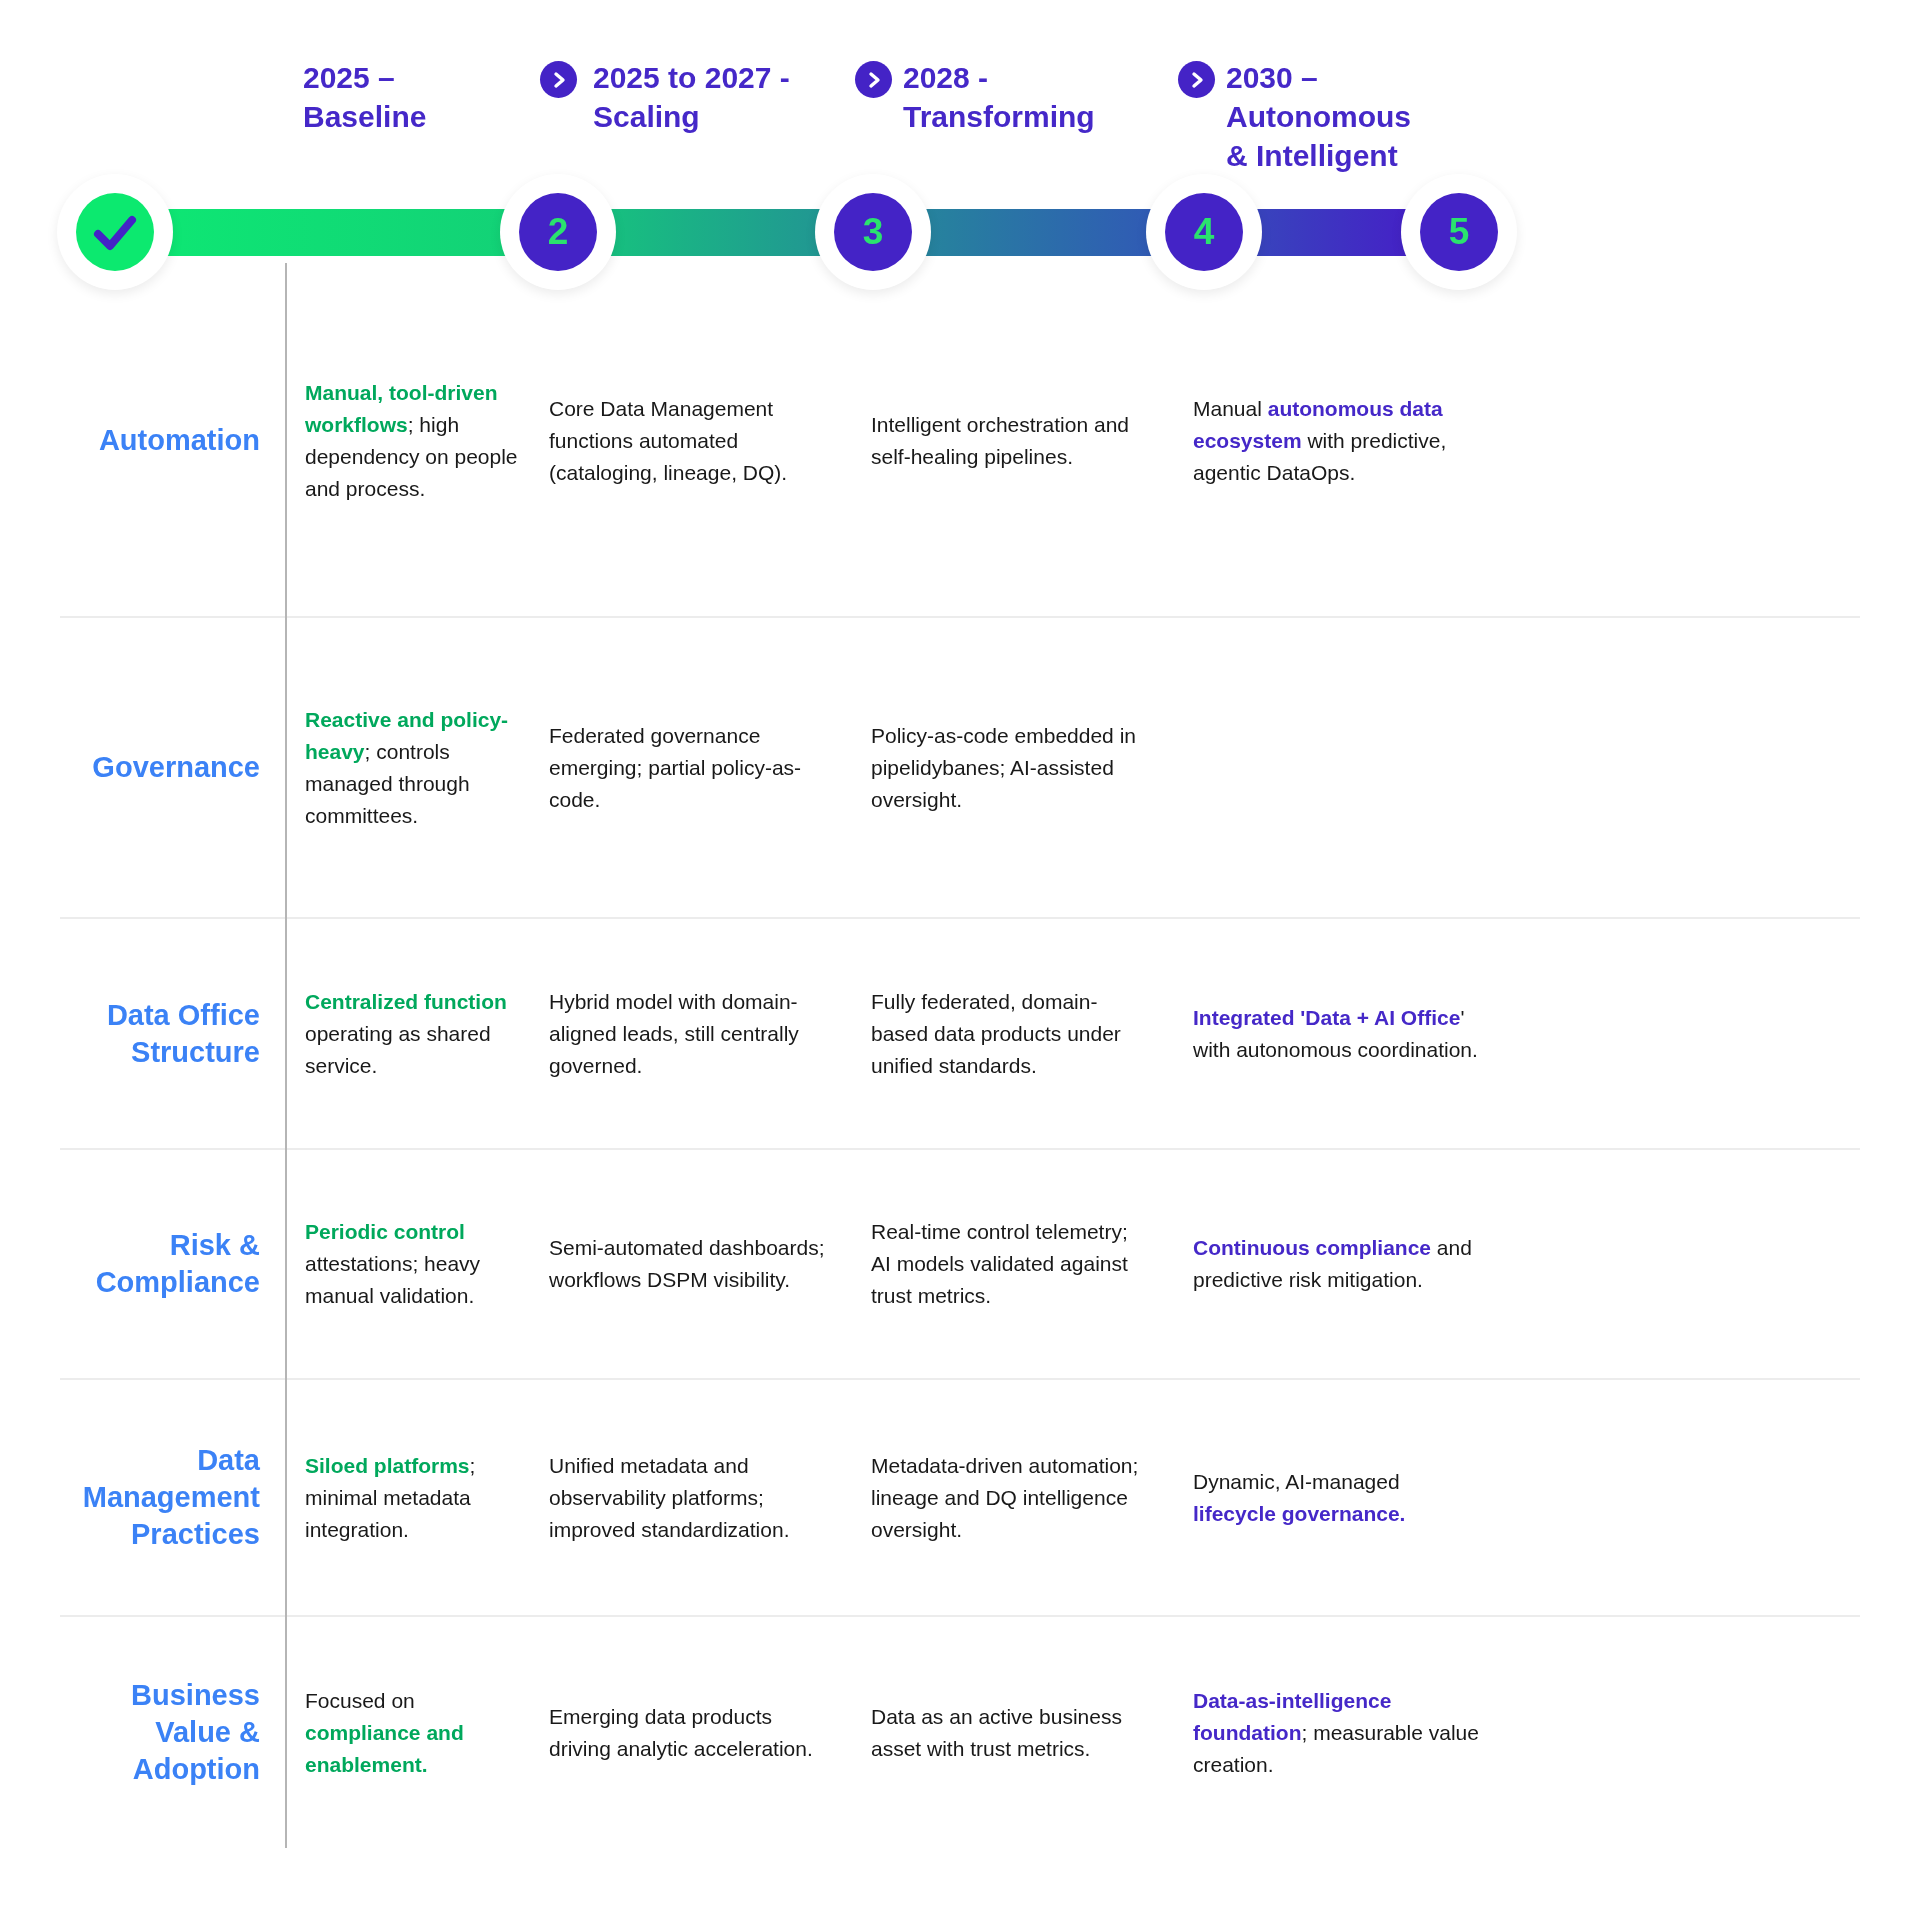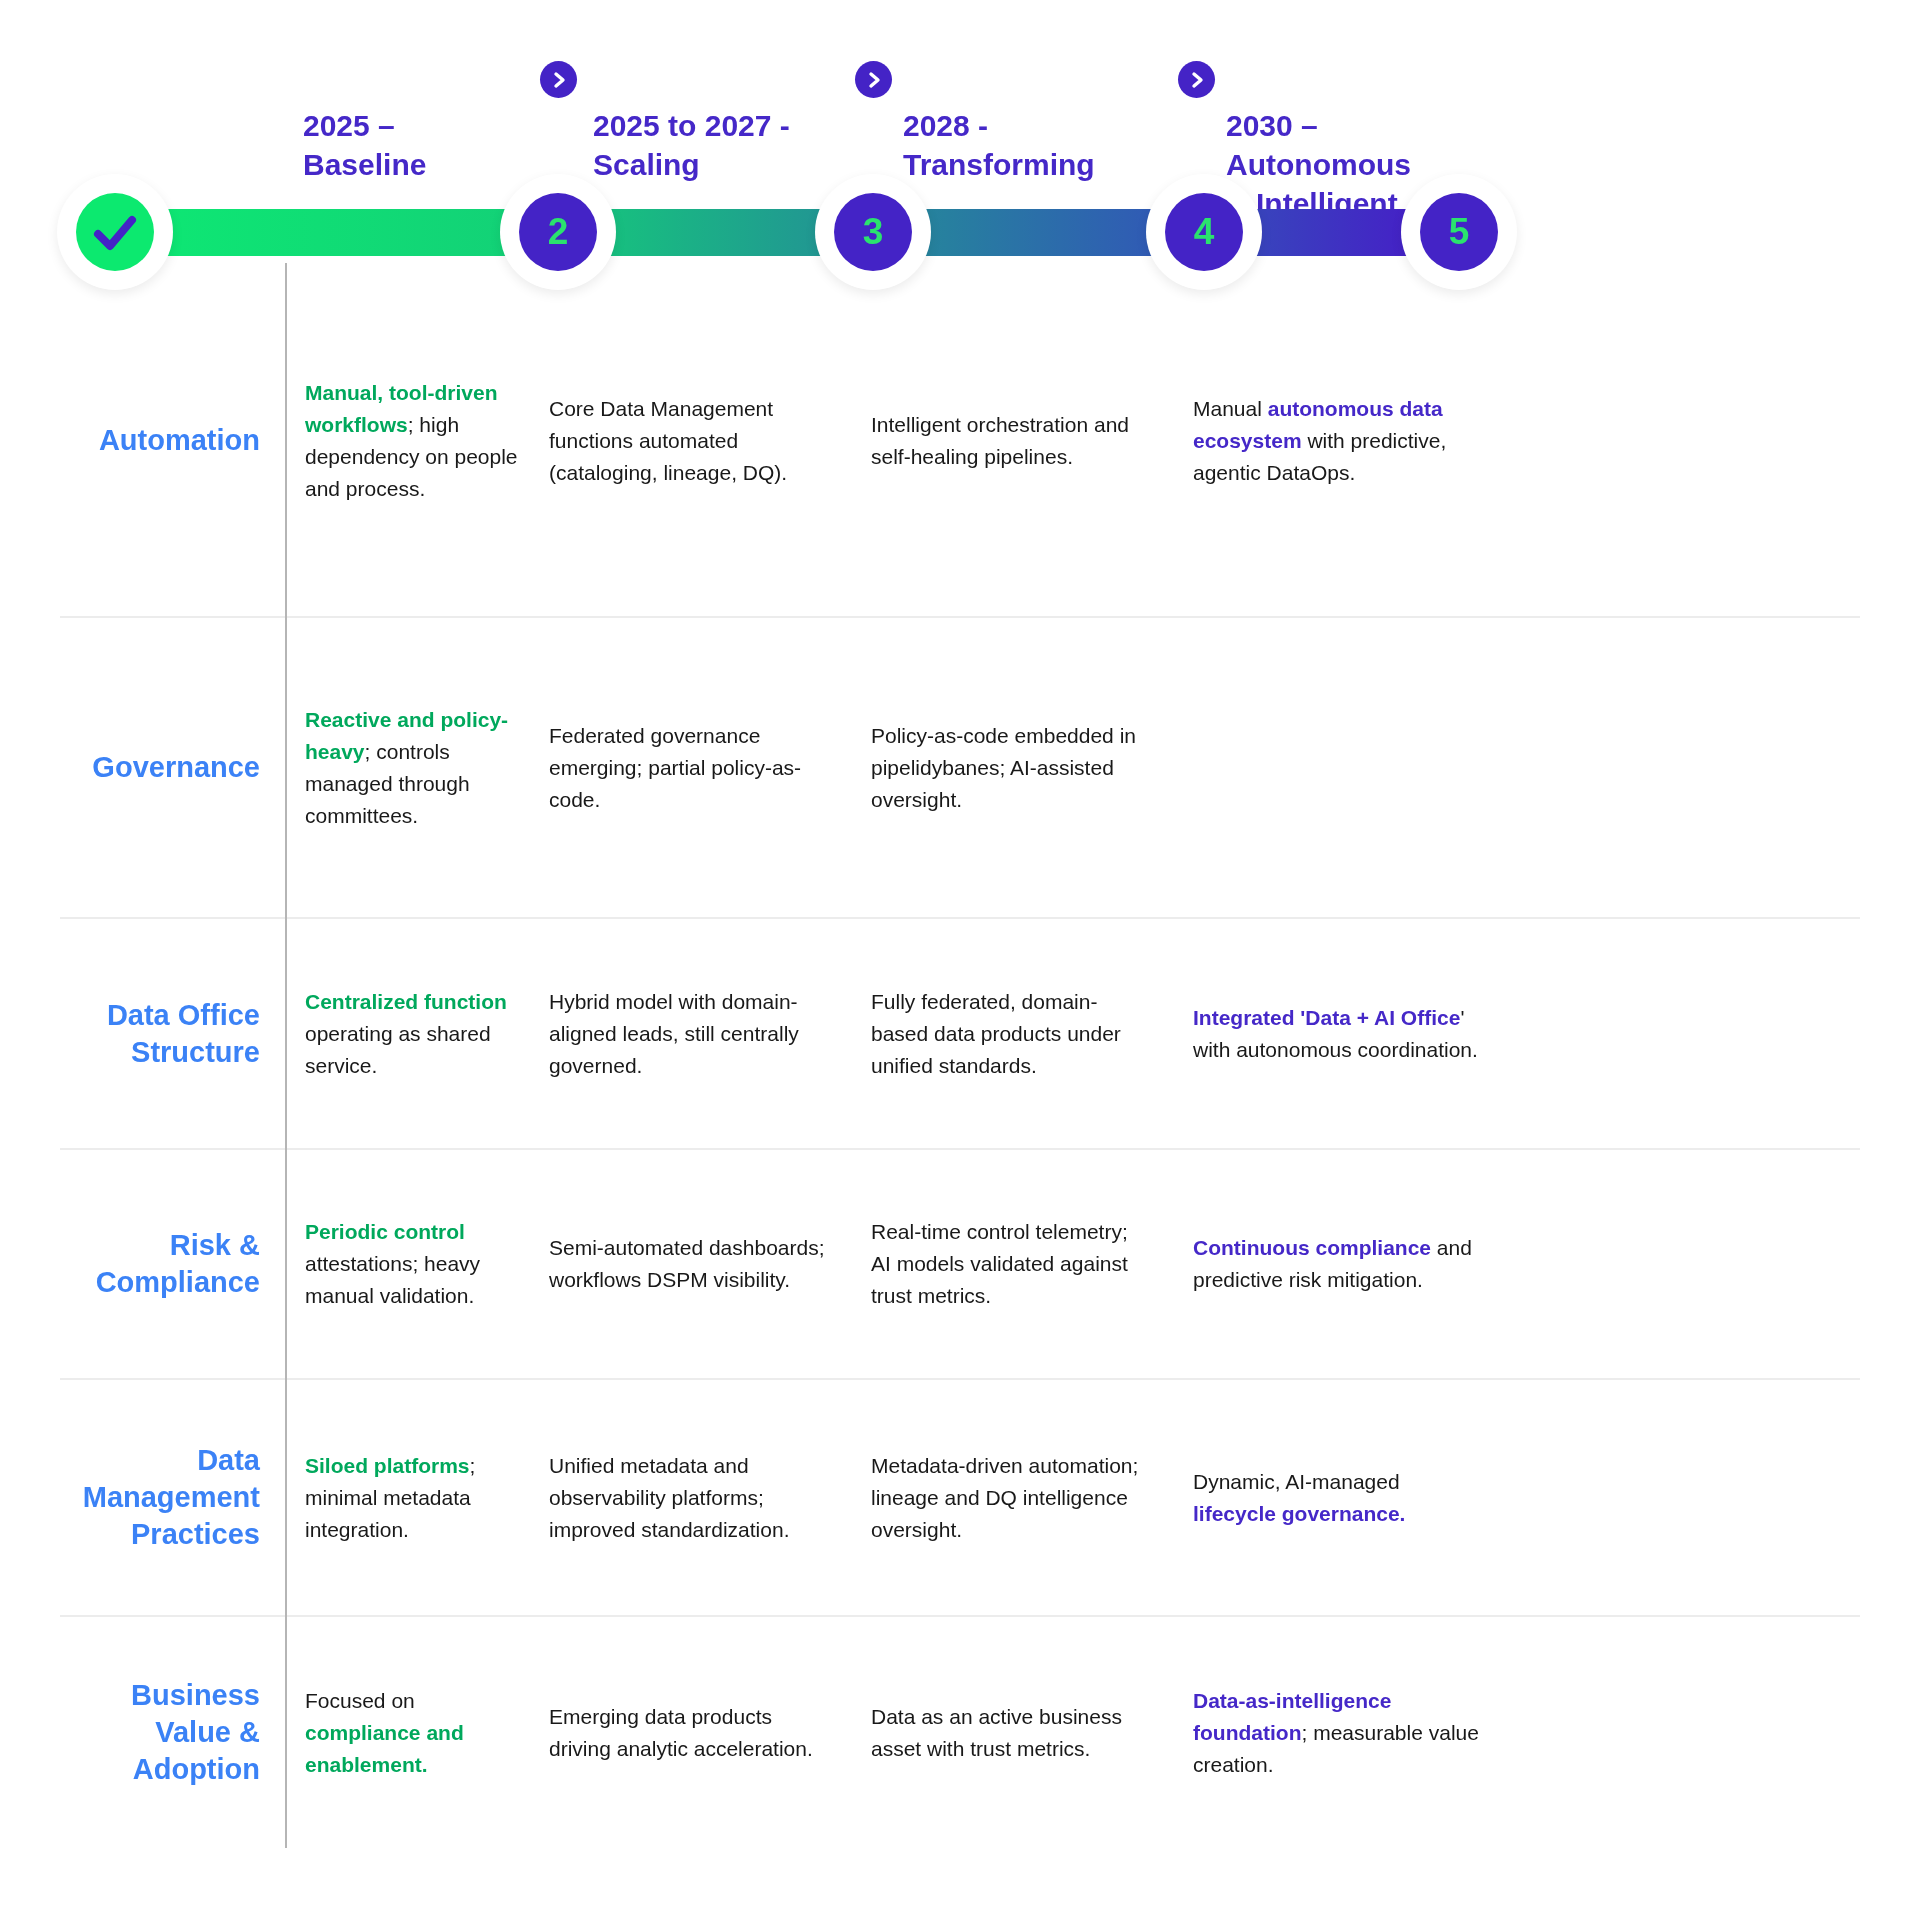--- a/index.html
+++ b/index.html
@@ -4,21 +4,21 @@
 <title>Roadmap</title>
 <style>
   html,body{margin:0;padding:0;background:#fff;}
   .canvas{
     position:relative;width:1920px;height:1920px;background:#ffffff;overflow:hidden;
     font-family:"Liberation Sans",sans-serif;color:#191919;
   }
   
   .phase{position:absolute;top:58px;display:flex;align-items:flex-start;gap:11px;}
   .phase-title{
-    font-size:30px;line-height:39px;font-weight:700;color:#4528c8;white-space:nowrap;margin-top:48px;
+    font-size:30px;line-height:39px;font-weight:700;color:#4528c8;white-space:nowrap;
   }
   .chev{
     width:37px;height:37px;border-radius:50%;background:#4423c6;flex:0 0 auto;
     display:flex;align-items:center;justify-content:center;margin-top:3px;
   }
   
   .tl-bar{
     position:absolute;left:115px;top:209px;width:1355px;height:47px;border-radius:26px;
     background:linear-gradient(90deg,#0de973 0%,#13d177 30%,#238f96 55%,#3157b7 78%,#4423c6 95%);
   }

